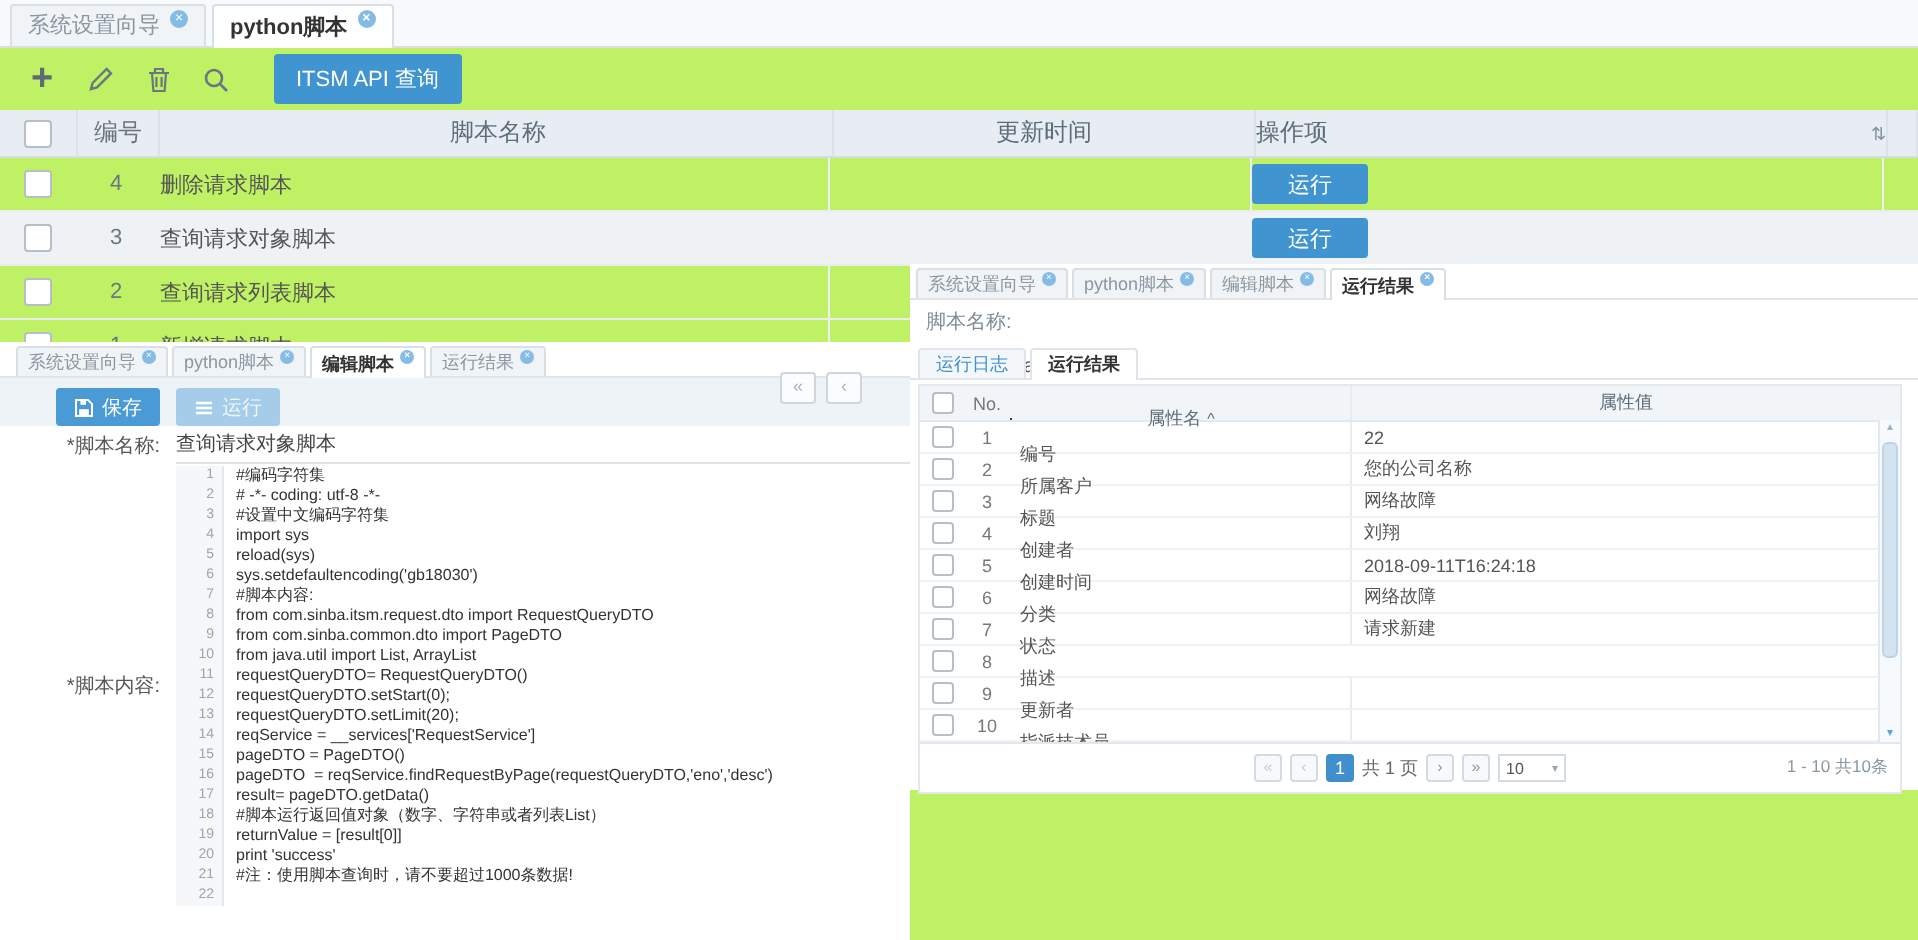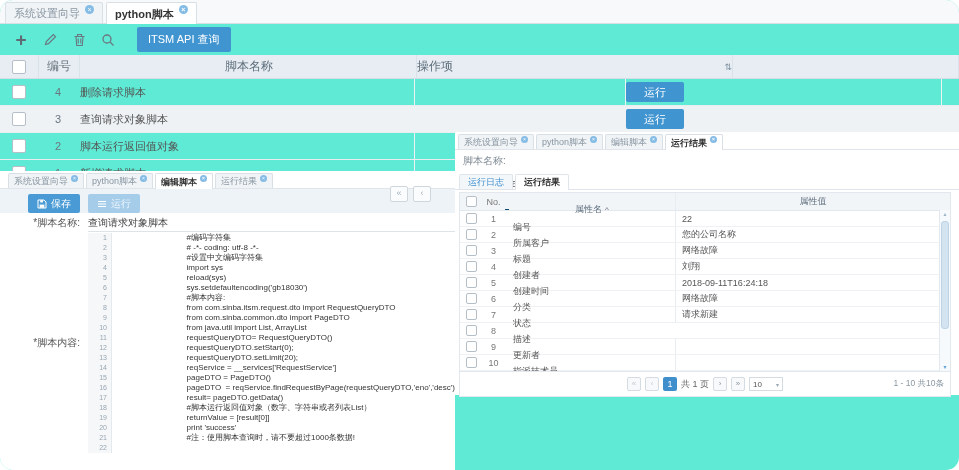--- a/index.html
+++ b/index.html
@@ -1,17 +1,17 @@
 <!DOCTYPE html>
 <html><head>
 <meta charset="utf-8">
 <style>
   html,body{margin:0;padding:0;background:#fff;}
-  .container{position:relative;width:959px;height:470px;background:#5eead4;overflow:hidden;
-             font-family:"Liberation Sans",sans-serif;border-radius:13px;}
+  .container{position:relative;width:959px;height:470px;background:#bef264;overflow:hidden;
+             font-family:"Liberation Sans",sans-serif;}
   
   .tabbar{position:absolute;top:0;left:0;right:0;height:24px;background:#f7f9fb;
           border-bottom:1px solid #d8dfe5;display:flex;align-items:flex-end;padding-left:5px;box-sizing:border-box;}
   .tab{height:20px;line-height:20px;padding:0 8px;font-size:11px;color:#8a96a1;background:#f0f4f7;
        border:1px solid #d8dfe5;border-bottom:none;border-radius:2px 2px 0 0;margin-right:3px;
        display:flex;align-items:center;}
   .tab.active{background:#fff;color:#333;font-weight:bold;height:21px;margin-bottom:-1px;}
   .closedot{width:9px;height:9px;border-radius:50%;background:#85bce5;color:#fff;font-size:7px;
             line-height:9px;text-align:center;display:inline-block;margin-left:5px;margin-top:-8px;}
   .toolbar{position:absolute;top:24px;left:0;right:0;height:31px;display:flex;align-items:center;
@@ -54,21 +54,21 @@
   .enavbtn{width:16px;height:14px;border:1px solid #cfd7dd;background:#fbfcfd;color:#a7b2bb;font-size:9px;
            line-height:13px;text-align:center;border-radius:2px;}
   .etoolbar{height:24px;background:#eef3f7;display:flex;align-items:flex-end;padding-left:28px;gap:8px;}
   .save-btn,.erun-btn{display:inline-flex;align-items:center;gap:4px;background:#4a9bd5;color:#fff;
         font-size:10px;height:19px;padding:0 9px;border:none;border-radius:2px;font-family:inherit;}
   .erun-btn{background:#a5cce9;color:#eef6fc;}
   .eform{height:20px;display:flex;align-items:center;justify-content:center;}
   .elabel{width:58px;margin-left:22px;text-align:right;font-size:10px;color:#555;}
   .einput{flex:1;margin-left:8px;height:17px;line-height:17px;border-bottom:1px solid #dde3e8;
           font-size:10px;color:#444;}
-  .ecode{margin-left:88px;display:flex;justify-content:space-between;}
+  .ecode{margin-left:88px;display:flex;}
   .gutter{width:24px;background:#f5f7f9;border-right:1px solid #e4e9ee;text-align:right;padding-right:4px;
           font-size:7px;color:#9aa6b0;box-sizing:border-box;}
   .gl,.cl{height:10px;line-height:10px;}
   .codebody{padding-left:6px;font-size:8px;color:#333;white-space:pre;}
   .econtent-label{position:absolute;left:22px;top:165px;width:58px;text-align:right;font-size:10px;color:#555;}
   
   .result{position:absolute;left:455px;top:132px;width:504px;height:263px;background:#fff;z-index:3;}
   .rtabs{height:17px;display:flex;align-items:flex-end;padding-left:3px;border-bottom:1px solid #dfe5ea;}
   .rname{height:22px;display:flex;align-items:center;padding-left:8px;font-size:10px;color:#808b95;gap:6px;}
   .rnameval{color:#555;margin-top:45px;}
@@ -77,21 +77,21 @@
         border:1px solid #dfe5ea;border-bottom:none;margin-right:2px;border-radius:2px 2px 0 0;}
   .rtab.active{background:#fff;color:#333;font-weight:bold;margin-bottom:-1px;height:15px;}
   .rtablewrap{position:relative;margin:2px 8px 0 4px;border:1px solid #e2e8ed;}
   .rhead{display:flex;height:17px;background:#f2f5f8;border-bottom:1px solid #e2e8ed;font-size:9px;
          color:#5d6d7b;align-items:stretch;}
   .rhead>div{display:flex;align-items:center;}
   .rrow{display:flex;height:15px;align-items:stretch;font-size:9px;color:#555;border-bottom:1px solid #eef2f5;}
   .rrow>div{display:flex;align-items:center;}
   .r-check{width:22px;justify-content:center;}
   .r-no{width:23px;justify-content:center;color:#777;}
-  .r-name{width:170px;padding-left:4px;border-left:4px solid #0c4a6e;box-sizing:border-box;margin-top:16px;}
+  .r-name{width:170px;padding-left:4px;border-left:1px solid #0c4a6e;box-sizing:border-box;margin-top:16px;}
   .rhead .r-name{justify-content:center;padding-left:0;}
   .r-val{flex:1;padding-left:6px;border-left:1px solid #e8edf1;box-sizing:border-box;}
   .rhead .r-val{justify-content:center;padding-left:0;}
   .sortup{font-size:8px;color:#667;margin-left:3px;}
   .rscroll{position:absolute;right:0;top:17px;bottom:24px;width:10px;border-left:1px solid #e2e8ed;
            background:#f7fafc;}
   .sarrow{height:9px;font-size:6px;color:#9fb4c5;text-align:center;line-height:9px;}
   .sdown{position:absolute;bottom:0;left:0;right:0;color:#5da2d8;}
   .sthumb{position:absolute;left:1px;right:1px;top:11px;height:106px;background:#d3e3f0;
           border:1px solid #bcd4e6;border-radius:3px;}
@@ -145,20 +145,21 @@
       <button class="api-btn">ITSM API 查询</button>
     </div>
 
     <div class="mtable">
       <div class="mrow mhead">
         <div class="c-check">
             <span class="cb"></span>
           </div>
         <div class="c-id">编号</div>
         <div class="c-name">脚本名称</div>
+        <div class="c-upd">更新时间</div>
         <div class="c-act">
           <span>操作项</span>
           <span class="sorticon">⇅</span>
         </div>
         <div class="c-fill"></div>
       </div>
       <div id="main-rows">
           <div class="mrow">
             <div class="c-check">
               <span class="cb"></span>
@@ -181,21 +182,21 @@
             <div class="c-act">
               <button class="run-btn">运行</button>
             </div>
             <div class="c-fill"></div>
           </div>
           <div class="mrow">
             <div class="c-check">
               <span class="cb"></span>
             </div>
             <div class="c-id">2</div>
-            <div class="c-name">脚本运行返回值对象</div>
+            <div class="c-name">查询请求列表脚本</div>
             <div class="c-upd"></div>
             <div class="c-act">
               <button class="run-btn">运行</button>
             </div>
             <div class="c-fill"></div>
           </div>
           <div class="mrow">
             <div class="c-check">
               <span class="cb"></span>
             </div>

